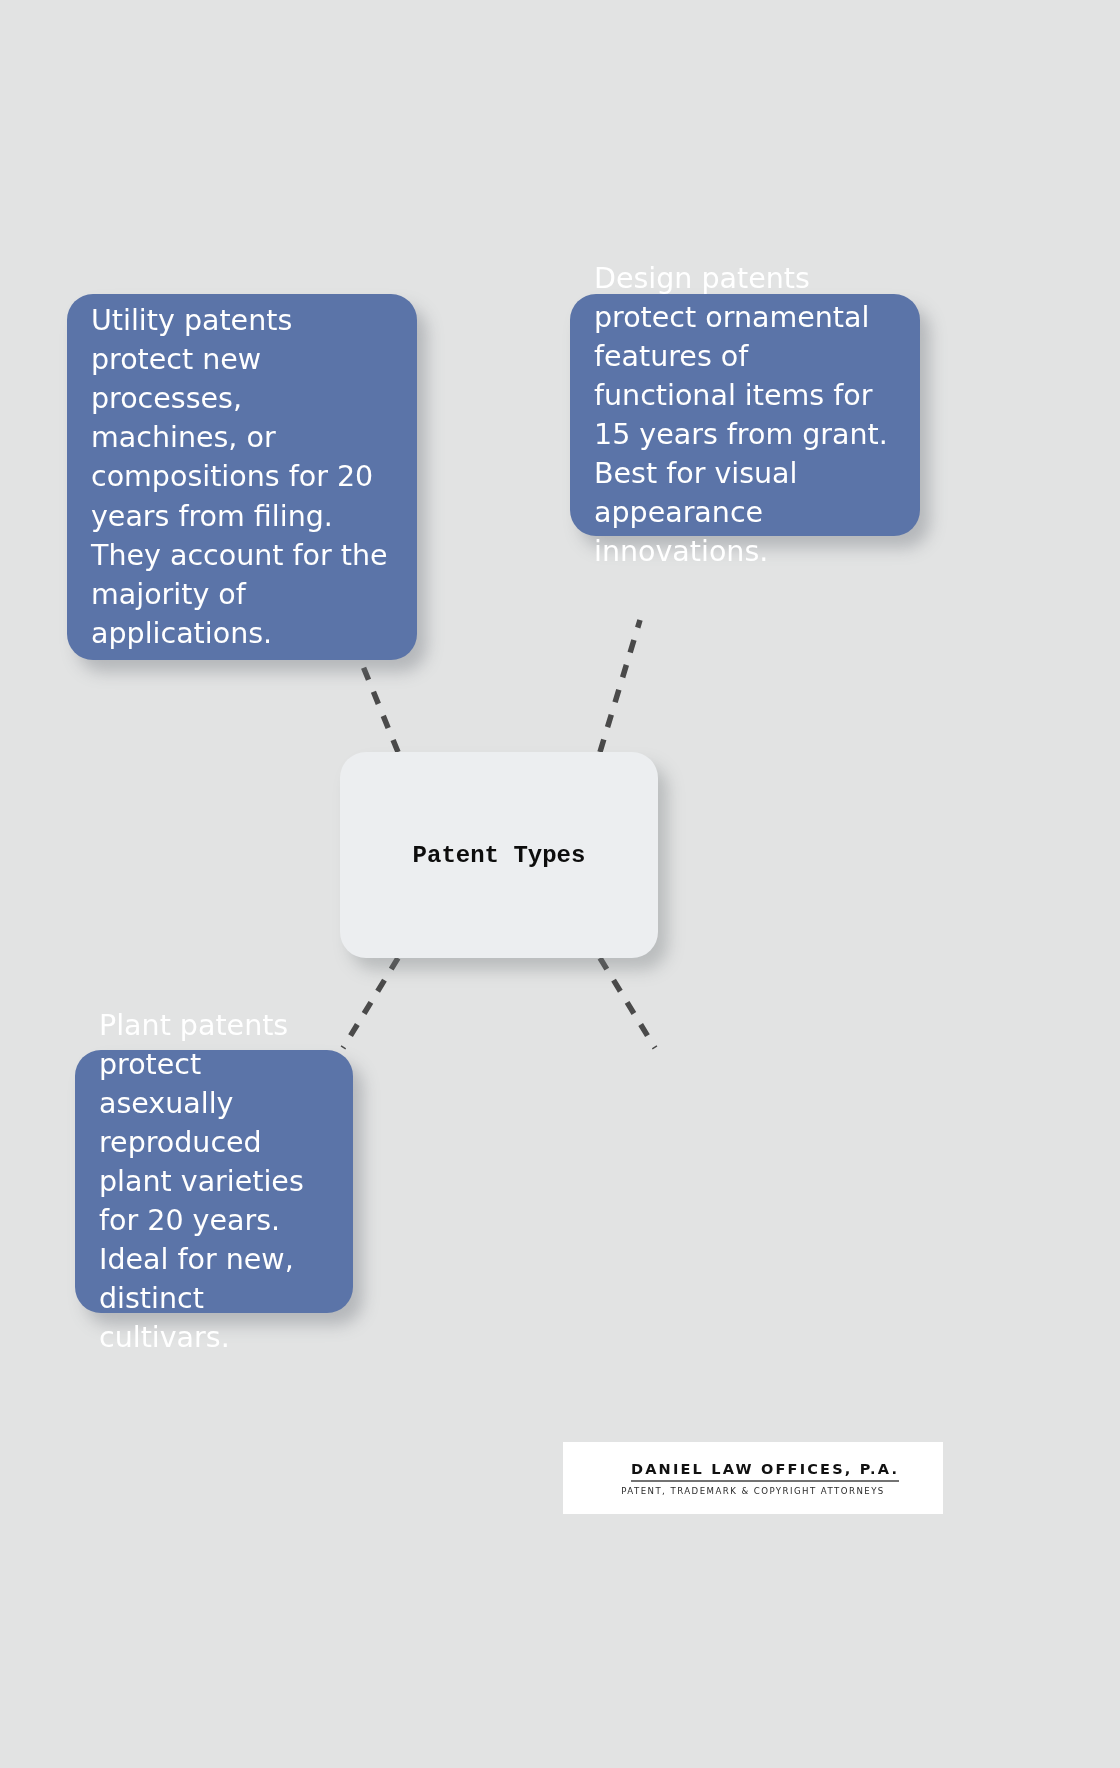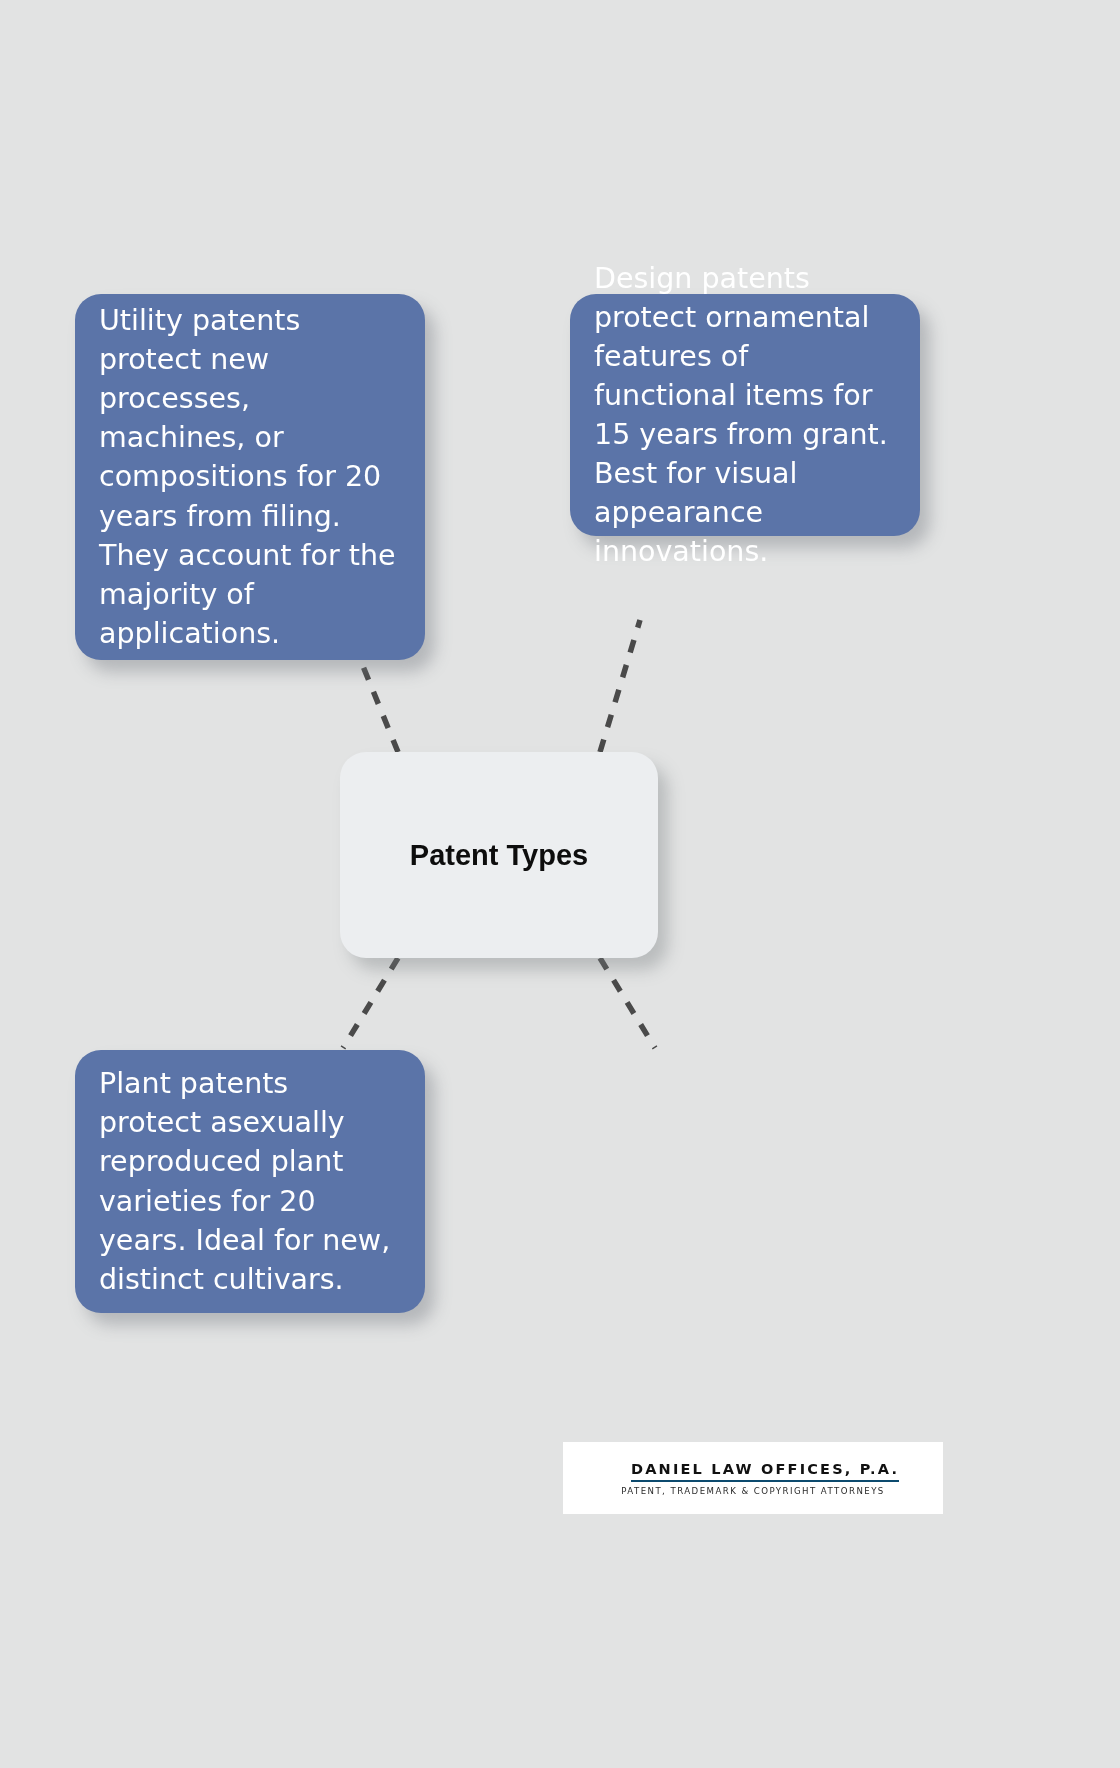--- a/index.html
+++ b/index.html
@@ -59,66 +59,66 @@
   }
   .leaf-text {
     color: #ffffff;
     font-size: 28.5px;
     line-height: 1.37;
     padding: 0 26px 0 24px;
     font-family: "DejaVu Sans", "Liberation Sans", sans-serif;
     font-weight: 400;
   }
 
-  #card-utility  { left: 75px;  top: 294px;  width: 350px; height: 366px; }
+  #card-utility  { left: 67px;  top: 294px;  width: 350px; height: 366px; }
   #card-design   { left: 570px; top: 294px;  width: 350px; height: 242px; }
-  #card-plant    { left: 75px;  top: 1050px; width: 350px; height: 263px; }
+  #card-plant    { left: 75px;  top: 1050px; width: 278px; height: 263px; }
   #card-fees     { left: 570px; top: 1050px; width: 350px; height: 292px; }
 
   
   #center-node {
     position: absolute;
     left: 340px;
     top: 752px;
     width: 318px;
     height: 206px;
     background: #eceef0;
     border-radius: 26px;
     box-shadow: 10px 12px 16px rgba(120,125,130,0.38);
     display: flex;
     align-items: center;
     justify-content: center;
   }
   #center-node .center-label {
-    font-size: 29px;
+    font-size: 24px;
     font-weight: bold;
     color: #0d0d0d;
     letter-spacing: 0px;
-    font-family: Liberation Sans, sans-serif;
+    font-family: Liberation Mono, monospace;
   }
 
   
   #logo-box {
     position: absolute;
     left: 563px;
     top: 1442px;
     width: 380px;
     height: 72px;
     background: #ffffff;
     display: flex;
     flex-direction: column;
     align-items: center;
     justify-content: center;
   }
   .logo-primary {
     font-size: 14.5px;
     font-weight: bold;
     color: #111111;
     letter-spacing: 2.2px;
-    border-bottom: 2px solid #0c4a6e;
+    border-bottom: 2px solid #737373;
     padding-bottom: 3px;
     white-space: nowrap;
     font-family: "DejaVu Sans", "Liberation Sans", sans-serif;
     margin-left: 24px;
   }
   .logo-tagline {
     margin-top: 4px;
     font-size: 8.6px;
     font-weight: normal;
     color: #2a2a2a;

